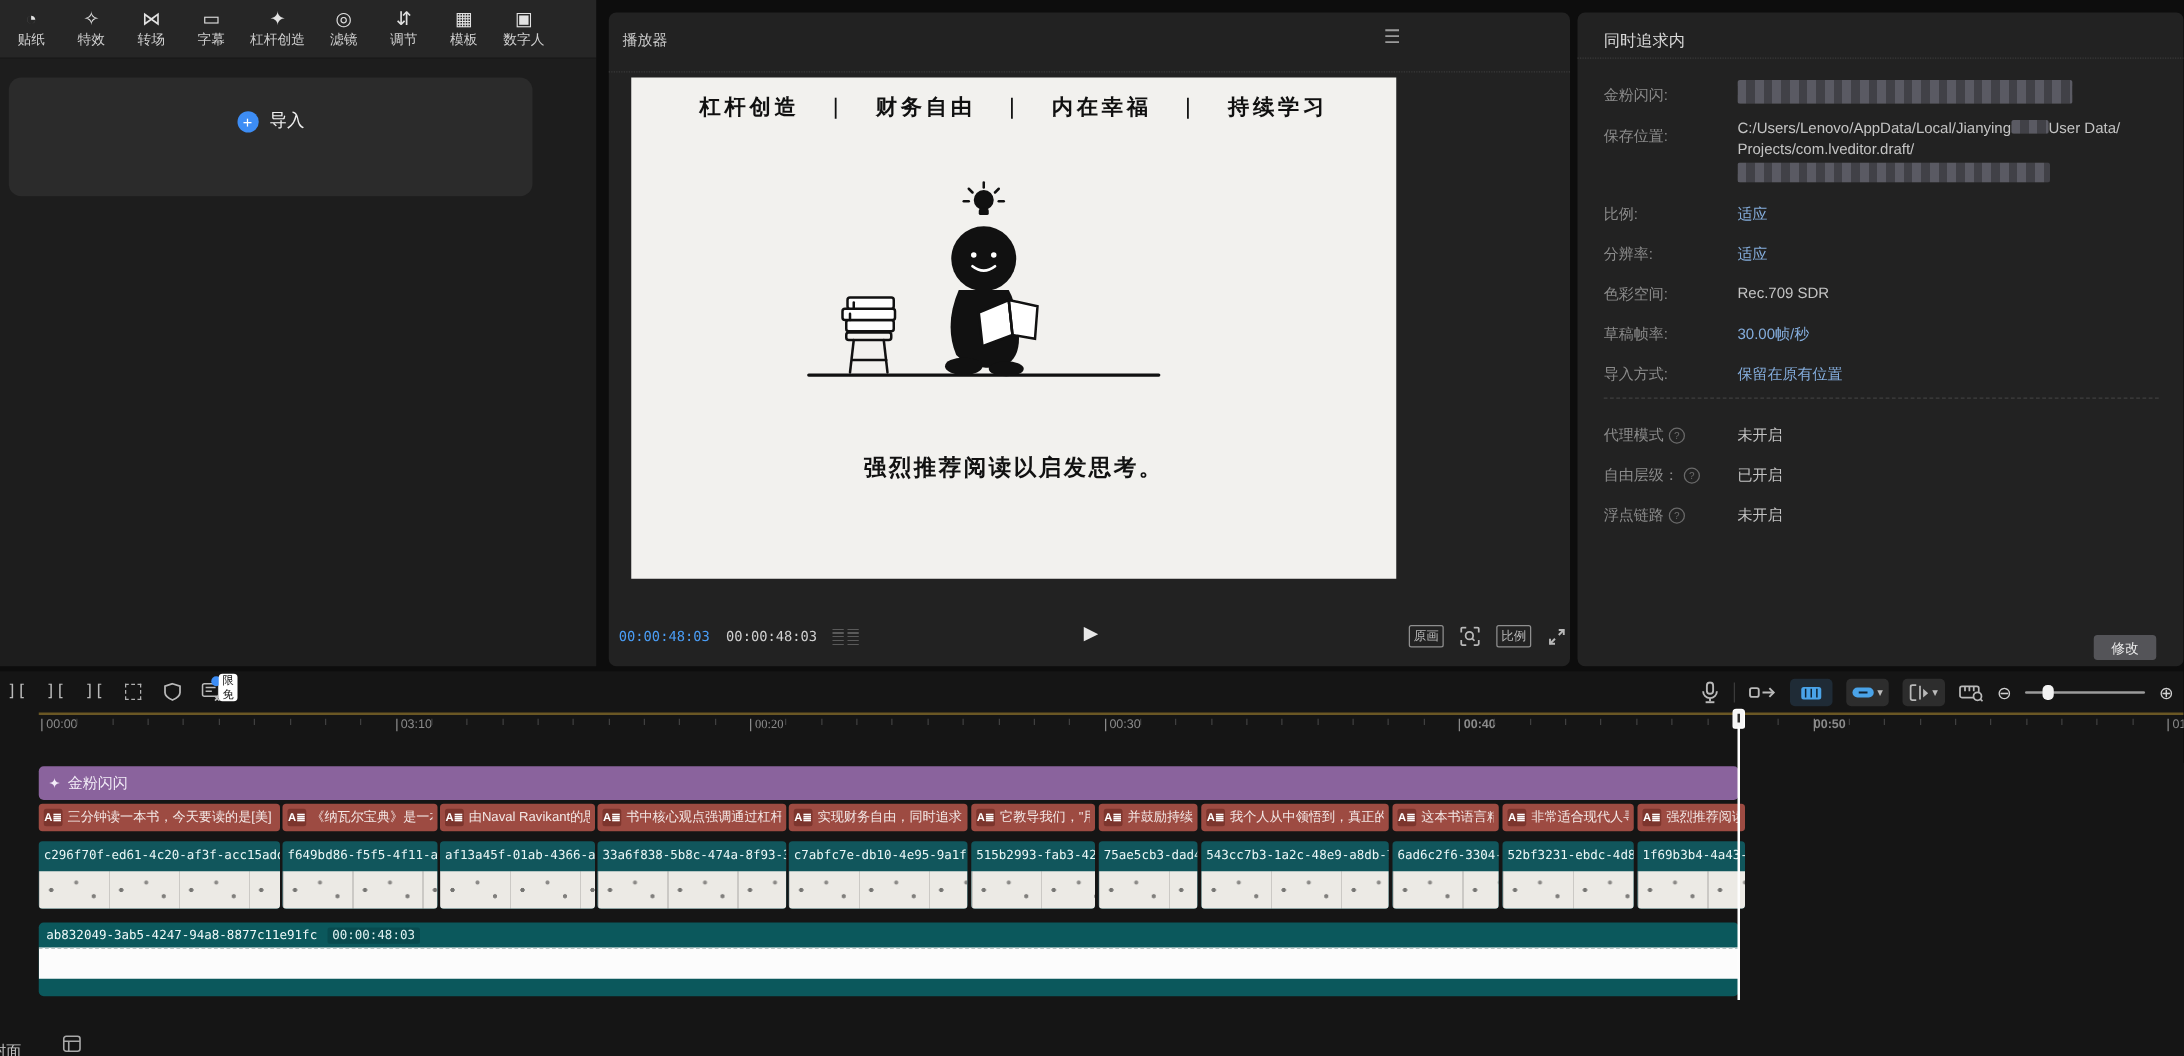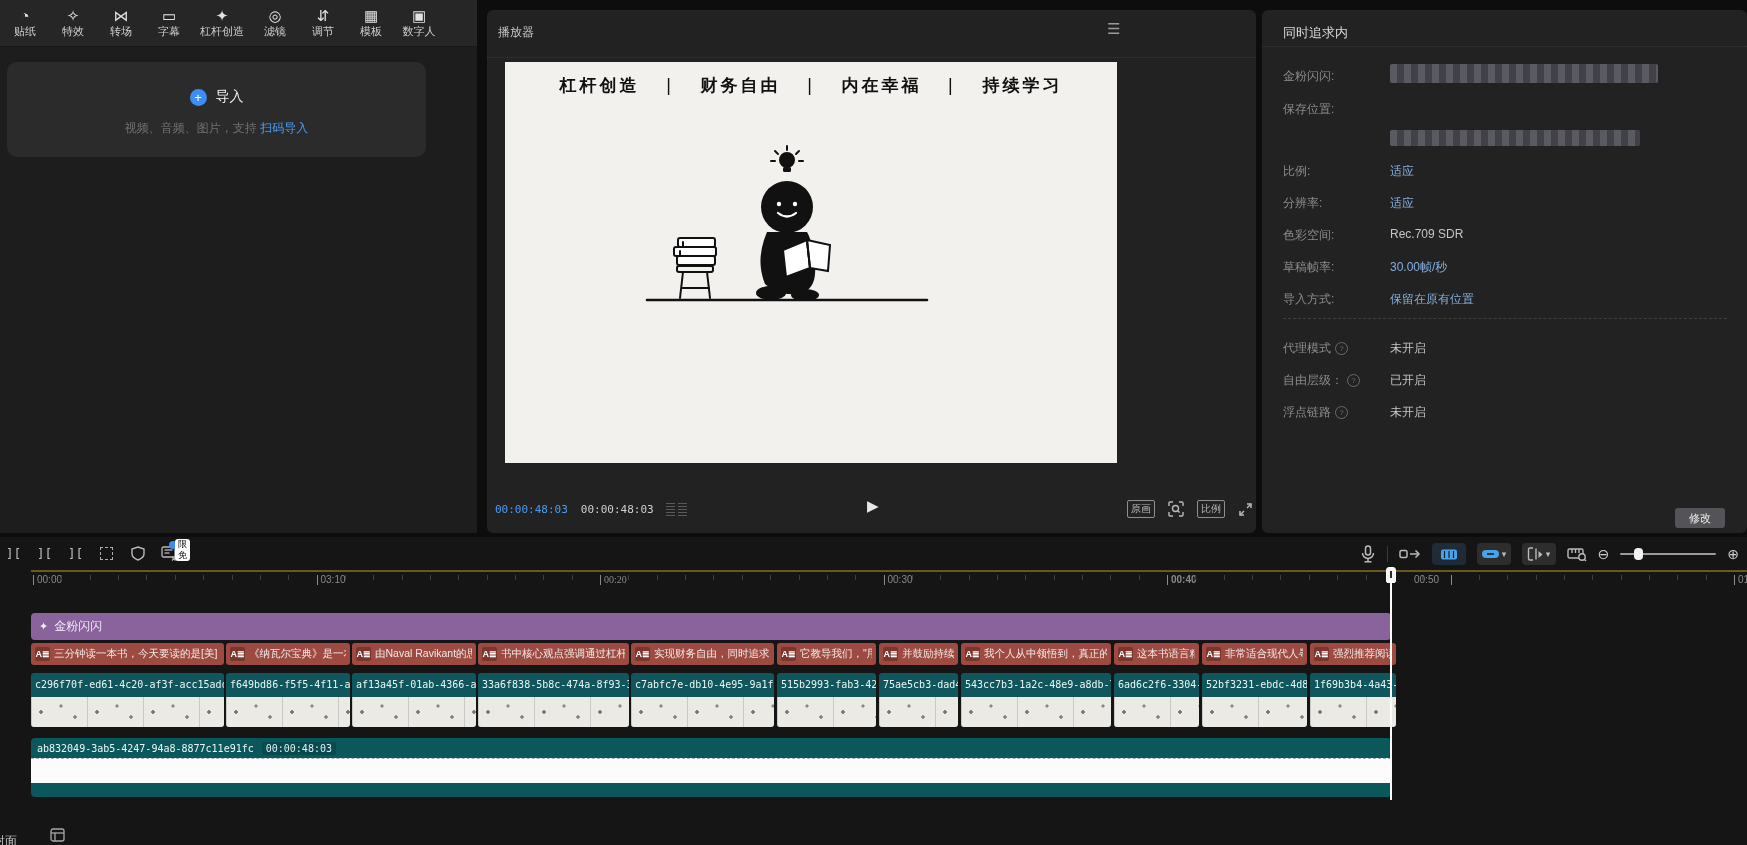--- a/index.html
+++ b/index.html
@@ -170,21 +170,20 @@
         <div class="tb-lab">数字人</div>
       </div>
     </div>
 
   <div class="abs left-panel">
     <div class="import-card">
       <div class="import-row">
         <span class="plus-circle">+</span>
         <span class="import-label">导入</span>
       </div>
-      <div class="import-caption"><span>视频、音频、图片，支持 </span><span class="scan-link">扫码导入</span></div>
     </div>
   </div>
 
   <div class="abs player-panel">
     <div class="panel-title">播放器</div>
     <div class="player-menu">☰</div>
     <div class="panel-div" style="top:47px"></div>
 
     <div class="video">
       <div class="video-menu">
@@ -225,20 +224,21 @@
           <line x1="46" y1="128" x2="43" y2="154"></line>
             <line x1="70" y1="128" x2="73" y2="154"></line>
           <line x1="45" y1="144" x2="72" y2="144"></line>
           <rect x="40" y="112" width="38" height="9" rx="2" fill="#fff"></rect>
           <rect x="37" y="103" width="42" height="9" rx="2" fill="#fff"></rect>
           <rect x="41" y="94" width="37" height="9" rx="2" fill="#fff"></rect>
           <line x1="46" y1="98" x2="46" y2="103"></line>
             <line x1="43" y1="107" x2="43" y2="112"></line>
         </g>
       </svg>
+      <div class="video-caption">强烈推荐阅读以启发思考。</div>
     </div>
 
     <div class="pc-row">
       <span class="pc-time">00:00:48:03</span>
       <span class="pc-total">00:00:48:03</span>
       <span class="pc-grid">
           <i></i>
           <i></i>
         </span>
       <span class="pc-play">▶</span>
@@ -268,20 +268,24 @@
   </div>
 
   <div class="abs right-panel">
     <div class="abs" style="left:21px;top:14px;font-size:13px;color:#d8d8d8">同时追求内</div>
     <div class="panel-div" style="top:36px"></div>
 
     <div class="dp-label" style="top:58px">金粉闪闪:</div>
     <div class="mosaic" style="left:128px;top:54px;width:268px;height:19px"></div>
 
     <div class="dp-label" style="top:91px">保存位置:</div>
+    <div class="dp-value" style="top:84px;white-space:normal;width:334px;line-height:17px">
+      <span>C:/Users/Lenovo/AppData/Local/Jianying</span><span class="mosaic" style="position:static;display:inline-block;width:30px;height:11px;vertical-align:-1px"></span><span>User Data/</span><br>
+      <span>Projects/com.lveditor.draft/</span>
+    </div>
     <div class="mosaic" style="left:128px;top:120px;width:250px;height:16px"></div>
 
     <div id="draft-rows">
         <div class="dp-label" style="top: 153px;">比例:</div>
         <div class="dp-value dp-link" style="top: 153px;">适应</div>
         <div class="dp-label" style="top: 185px;">分辨率:</div>
         <div class="dp-value dp-link" style="top: 185px;">适应</div>
         <div class="dp-label" style="top: 217px;">色彩空间:</div>
         <div class="dp-value" style="top: 217px;">Rec.709 SDR</div>
         <div class="dp-label" style="top: 249px;">草稿帧率:</div>
@@ -443,21 +447,21 @@
         <div class="tick" style="left: 1195.4px;"></div>
         <div class="tick" style="left: 1223.7px;"></div>
         <div class="tick" style="left: 1252px;"></div>
         <div class="tick" style="left: 1280.4px;"></div>
         <div class="tick" style="left: 1308.8px;"></div>
         <div class="tick" style="left: 1337.1px;"></div>
         <div class="tick" style="left: 1365.5px;"></div>
         <div class="tick" style="left: 1393.8px;"></div>
         <div class="tick" style="left: 1422.2px;"></div>
         <div class="tick major" style="left: 1450.5px;"></div>
-        <div class="tick-label" style="left: 1414px;">00:50</div>
+        <div class="tick-label" style="left: 1451px; font-weight: bold;">00:50</div>
         <div class="tick" style="left: 1478.9px;"></div>
         <div class="tick" style="left: 1507.2px;"></div>
         <div class="tick" style="left: 1535.6px;"></div>
         <div class="tick" style="left: 1563.9px;"></div>
         <div class="tick" style="left: 1592.3px;"></div>
         <div class="tick" style="left: 1620.6px;"></div>
         <div class="tick" style="left: 1649px;"></div>
         <div class="tick" style="left: 1677.3px;"></div>
         <div class="tick" style="left: 1705.7px;"></div>
         <div class="tick major" style="left: 1734px;"></div>

